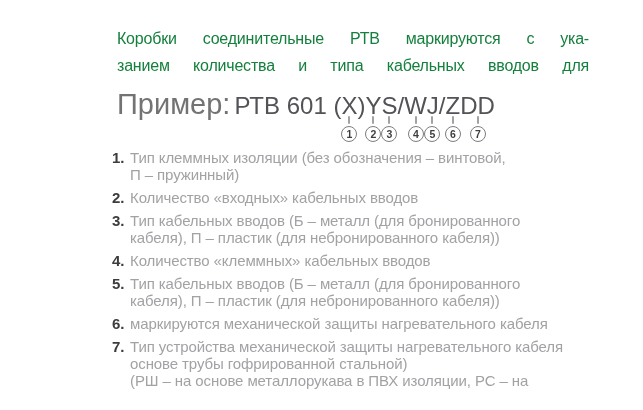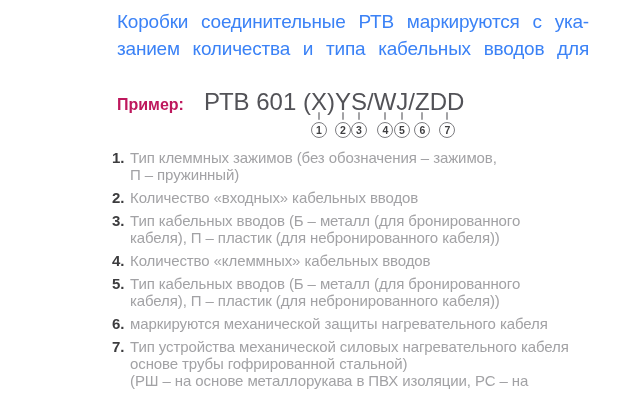--- a/index.html
+++ b/index.html
@@ -9,46 +9,46 @@
     height: 410px;
     background: #ffffff;
     overflow: hidden;
     font-family: "Liberation Sans", "DejaVu Sans", sans-serif;
   }
 
   
   .intro {
     position: absolute;
     left: 117px;
-    top: 8px;
+    top: 25px;
     width: 472px;
-    color: #3b82f6;
-    font-size: 19px;
+    color: #15803d;
+    font-size: 16px;
     line-height: 27px;
     letter-spacing: -0.2px;
   }
   .intro-line { text-align: justify; text-align-last: justify; white-space: normal; }
   .intro-line.last { text-align-last: left; }
 
   
   .example {
     position: absolute;
     left: 117px;
     top: 88px;
     display: flex;
     align-items: baseline;
   }
   .example-label {
-    font-size: 16px;
-    font-weight: bold;
-    color: #be185d;
+    font-size: 29px;
+    font-weight: normal;
+    color: #737373;
   }
   .code {
     position: relative;
-    margin-left: 20px;
+    margin-left: 4px;
     font-size: 24px;
     color: #525257;
     line-height: 28px;
     white-space: pre;
   }
   .code .seg { white-space: pre; }
 
   .marker {
     position: absolute;
     top: 24px;
@@ -109,21 +109,21 @@
 
   <div class="example">
     <span class="example-label">Пример:</span>
     <span class="code"><span class="seg">РТВ 601 </span><span class="seg">(X)</span><span class="seg">Y</span><span class="seg">S</span><span class="seg">/</span><span class="seg">W</span><span class="seg">J</span><span class="seg">/</span><span class="seg">Z</span><span class="seg">DD</span><div class="marker" style="left: 115px;"><div class="tick"></div><div class="circle">1</div></div><div class="marker" style="left: 139px;"><div class="tick"></div><div class="circle">2</div></div><div class="marker" style="left: 155px;"><div class="tick"></div><div class="circle">3</div></div><div class="marker" style="left: 181.5px;"><div class="tick"></div><div class="circle">4</div></div><div class="marker" style="left: 198px;"><div class="tick"></div><div class="circle">5</div></div><div class="marker" style="left: 218.5px;"><div class="tick"></div><div class="circle">6</div></div><div class="marker" style="left: 243.5px;"><div class="tick"></div><div class="circle">7</div></div></span>
   </div>
 
   <div class="legend">
       <div class="legend-item">
         <span class="legend-num">1.</span>
         <div class="legend-lines">
-          <div class="legend-line">Тип клеммных зажимов (без обозначения – зажимов,</div>
+          <div class="legend-line">Тип клеммных изоляции (без обозначения – винтовой,</div>
           <div class="legend-line">П – пружинный)</div>
         </div>
       </div>
       <div class="legend-item">
         <span class="legend-num">2.</span>
         <div class="legend-lines">
           <div class="legend-line">Количество «входных» кабельных вводов</div>
         </div>
       </div>
       <div class="legend-item">
@@ -148,20 +148,20 @@
       </div>
       <div class="legend-item">
         <span class="legend-num">6.</span>
         <div class="legend-lines">
           <div class="legend-line">маркируются механической защиты нагревательного кабеля</div>
         </div>
       </div>
       <div class="legend-item">
         <span class="legend-num">7.</span>
         <div class="legend-lines">
-          <div class="legend-line">Тип устройства механической силовых нагревательного кабеля</div>
+          <div class="legend-line">Тип устройства механической защиты нагревательного кабеля</div>
           <div class="legend-line">основе трубы гофрированной стальной)</div>
           <div class="legend-line">(РШ – на основе металлорукава в ПВХ изоляции, РС – на</div>
         </div>
       </div>
     </div>
 
 </div>
 
 </body></html>

